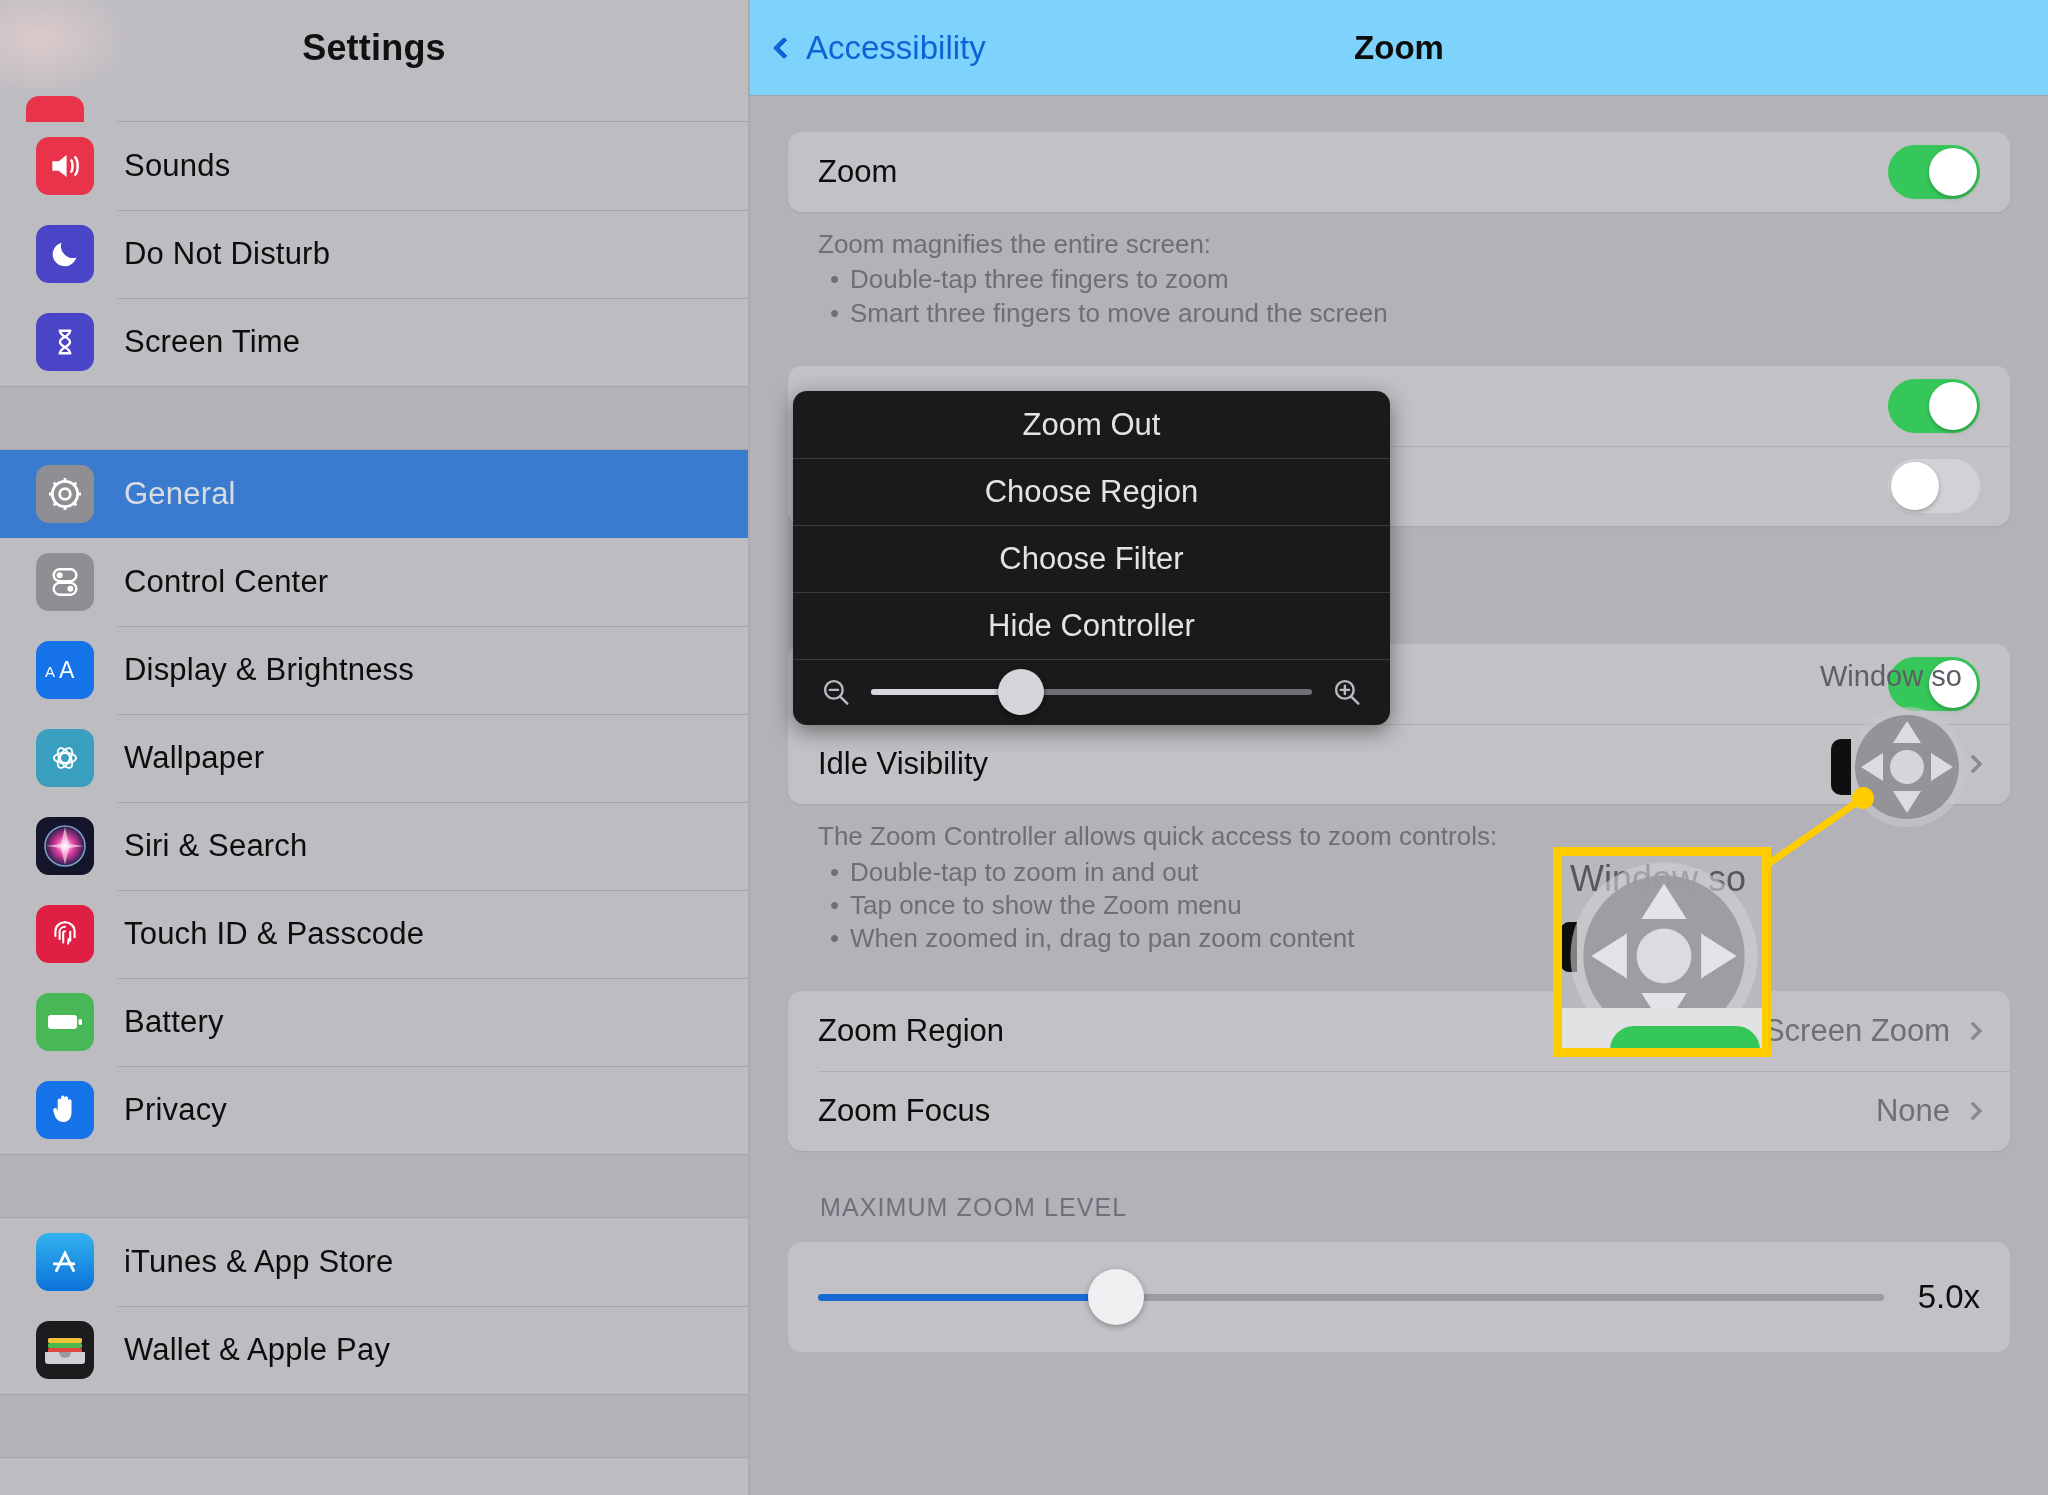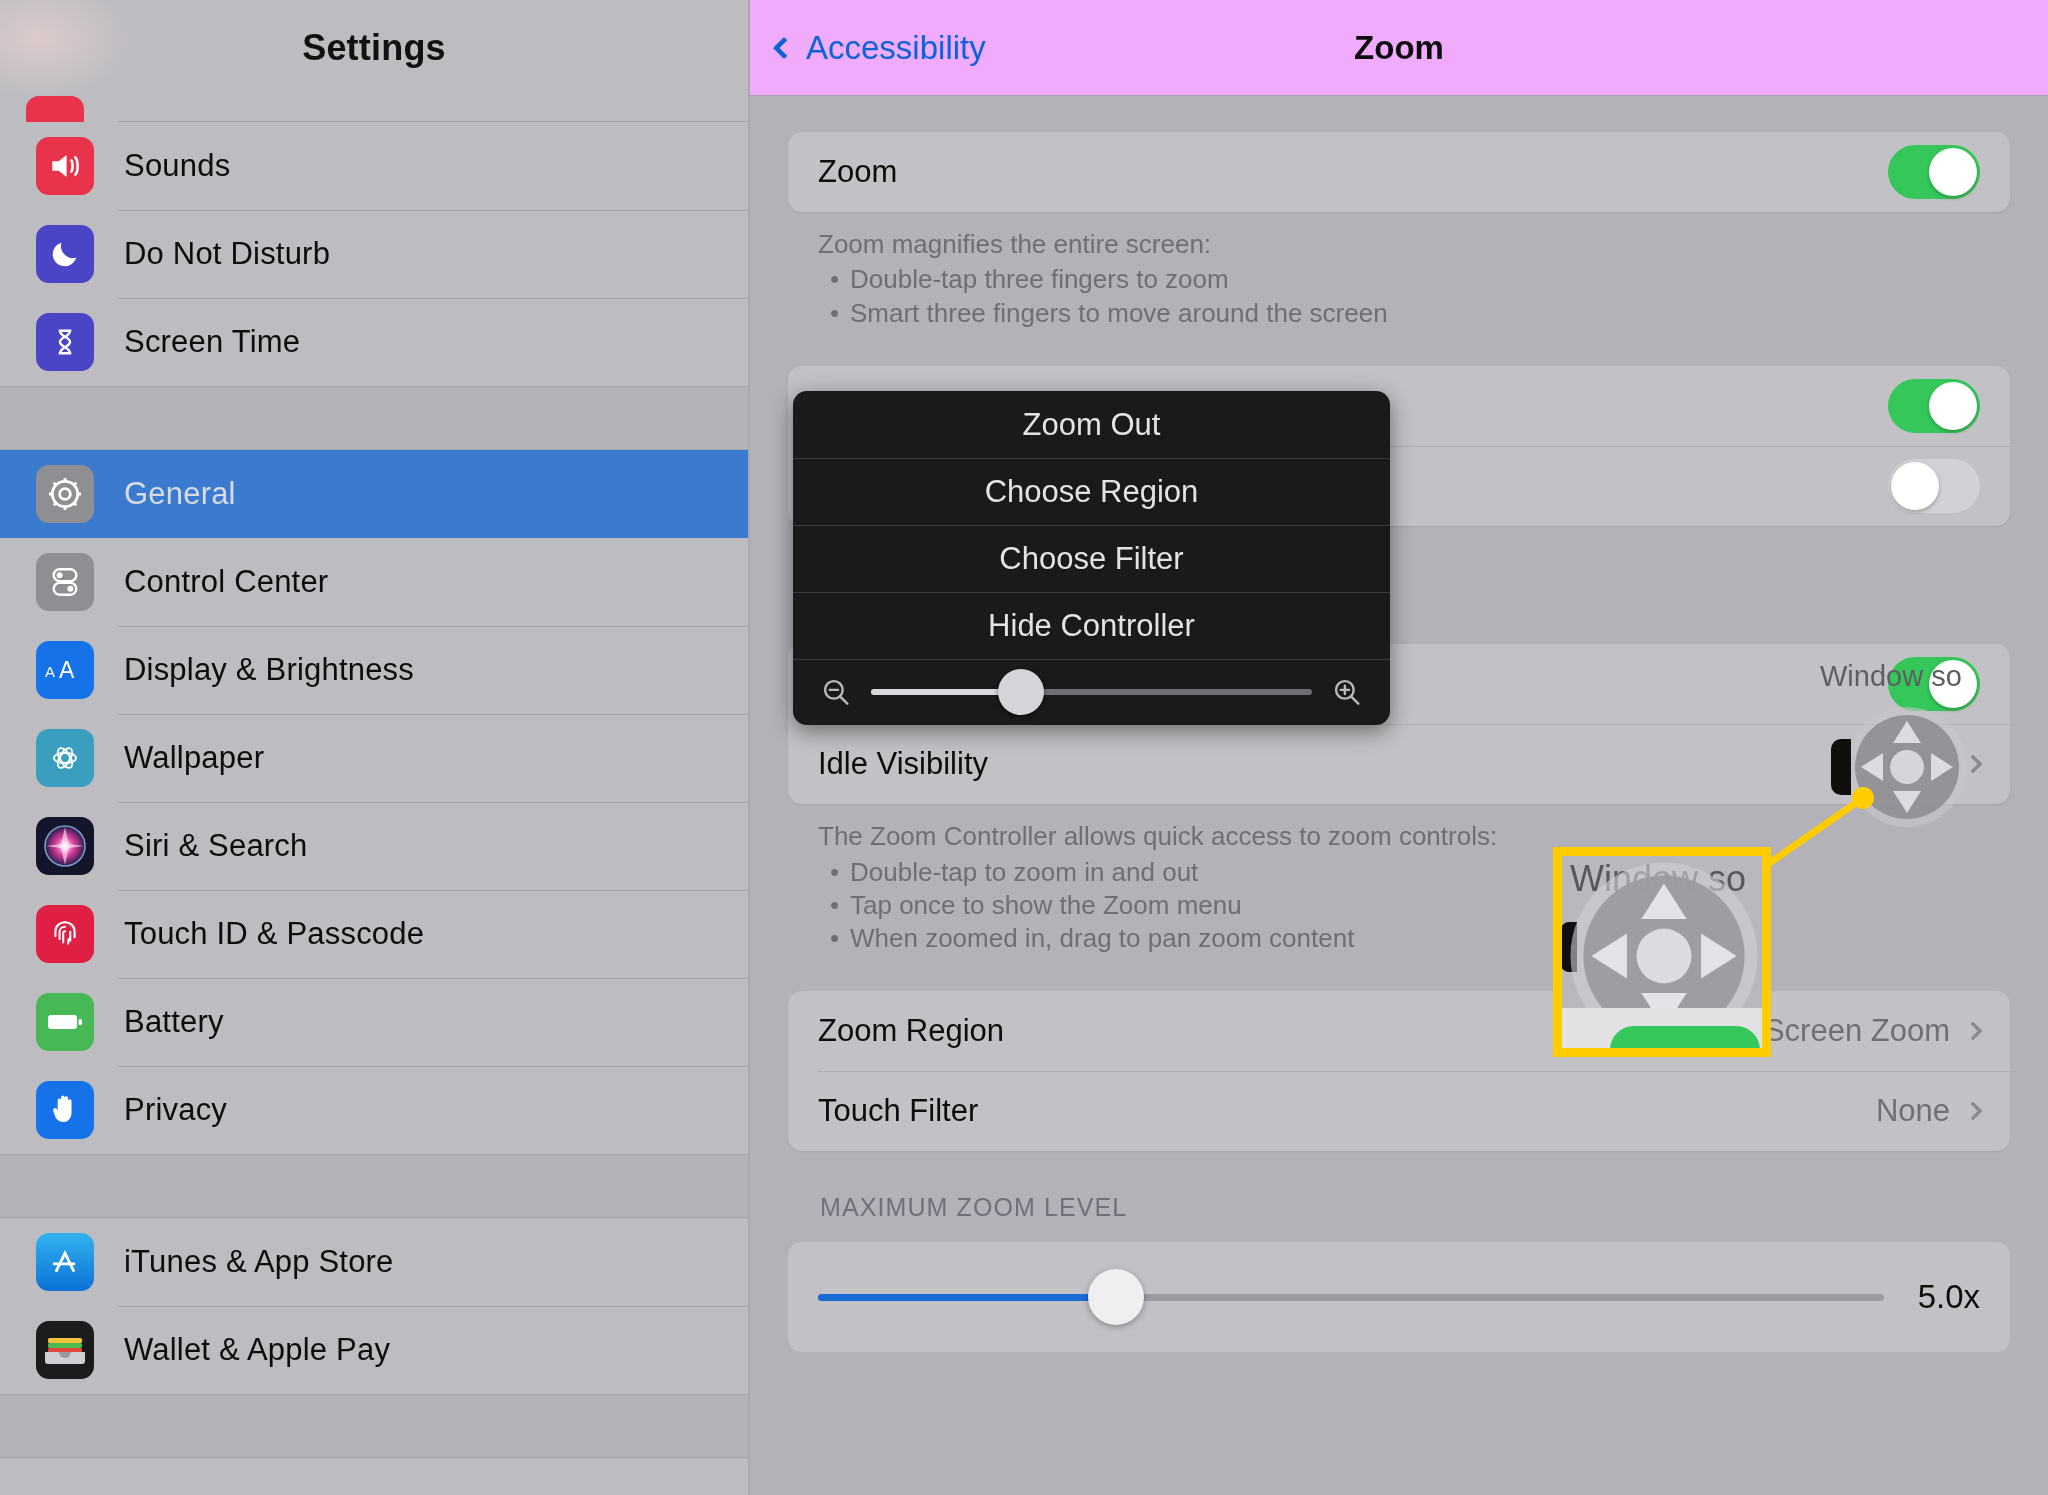--- a/index.html
+++ b/index.html
@@ -64,21 +64,21 @@
   }
   .sb-partial::after { content:""; position:absolute; left:118px; right:0; bottom:0; height:1px; background:#a4a4a9; }
 
   
   .detail {
     flex: 1; height: 1495px; background: #b2b2b8;
     position: relative; overflow: hidden;
   }
   .detail-header {
     height: 96px; position: relative; display: flex; align-items: center;
-    border-bottom: 1px solid #a2a2a8; background: #f0abfc;
+    border-bottom: 1px solid #a2a2a8; background: #7dd3fc;
   }
   .back-btn {
     display: flex; align-items: center; margin-left: 26px;
     color: #0b63d6; font-size: 33px; cursor: pointer;
   }
   .chev-left {
     width: 16px; height: 16px; border-left: 5px solid #0b63d6; border-bottom: 5px solid #0b63d6;
     transform: rotate(45deg); margin-right: 14px; border-radius: 2px;
   }
   .detail-title {
@@ -455,21 +455,21 @@
         </ul>
       </div>
 
       <div class="card">
         <div class="row">
           <span class="label">Zoom Region</span>
           <span class="value">Full Screen Zoom</span>
           <span class="chev-right"></span>
         </div>
         <div class="row">
-          <span class="label">Touch Filter</span>
+          <span class="label">Zoom Focus</span>
           <span class="value">None</span>
           <span class="chev-right"></span>
         </div>
       </div>
 
       <div class="section-head">MAXIMUM ZOOM LEVEL</div>
 
       <div class="slider-card">
         <div class="slider-track">
           <div class="slider-fill"></div>

